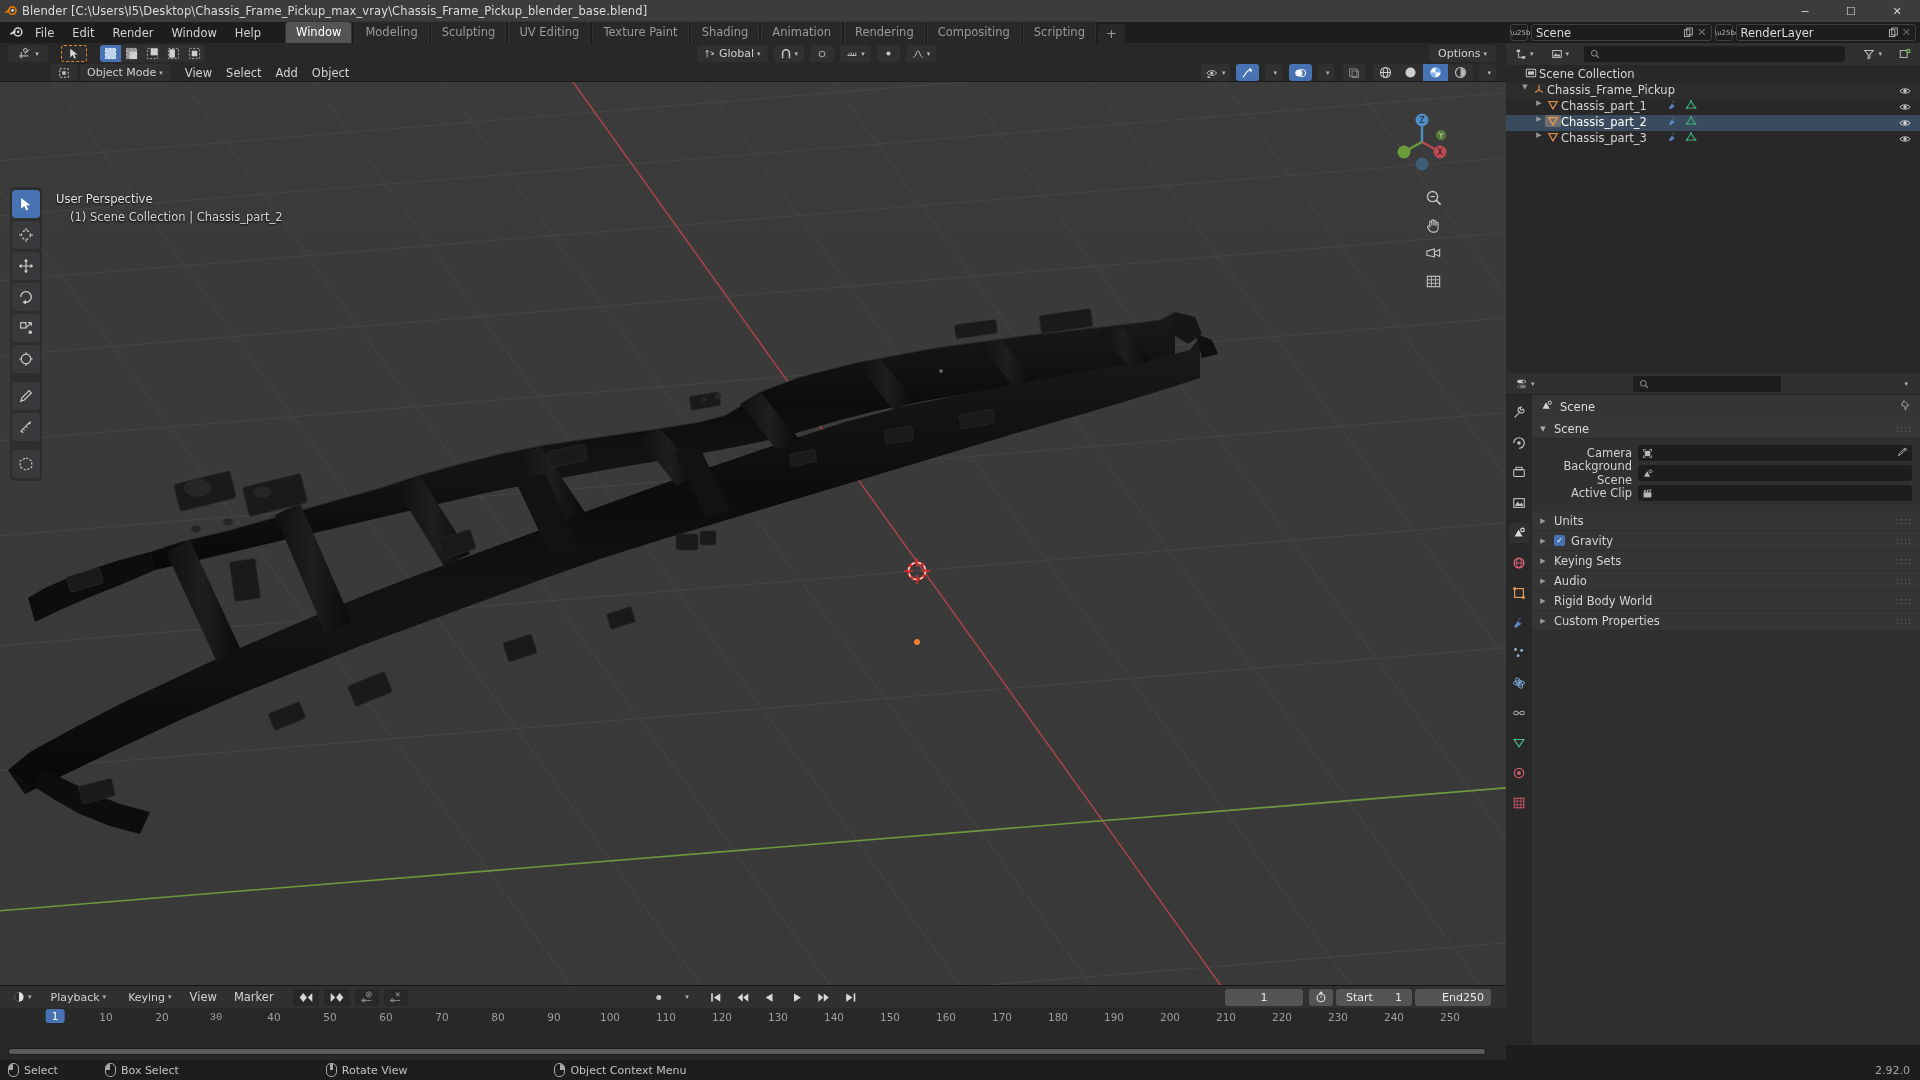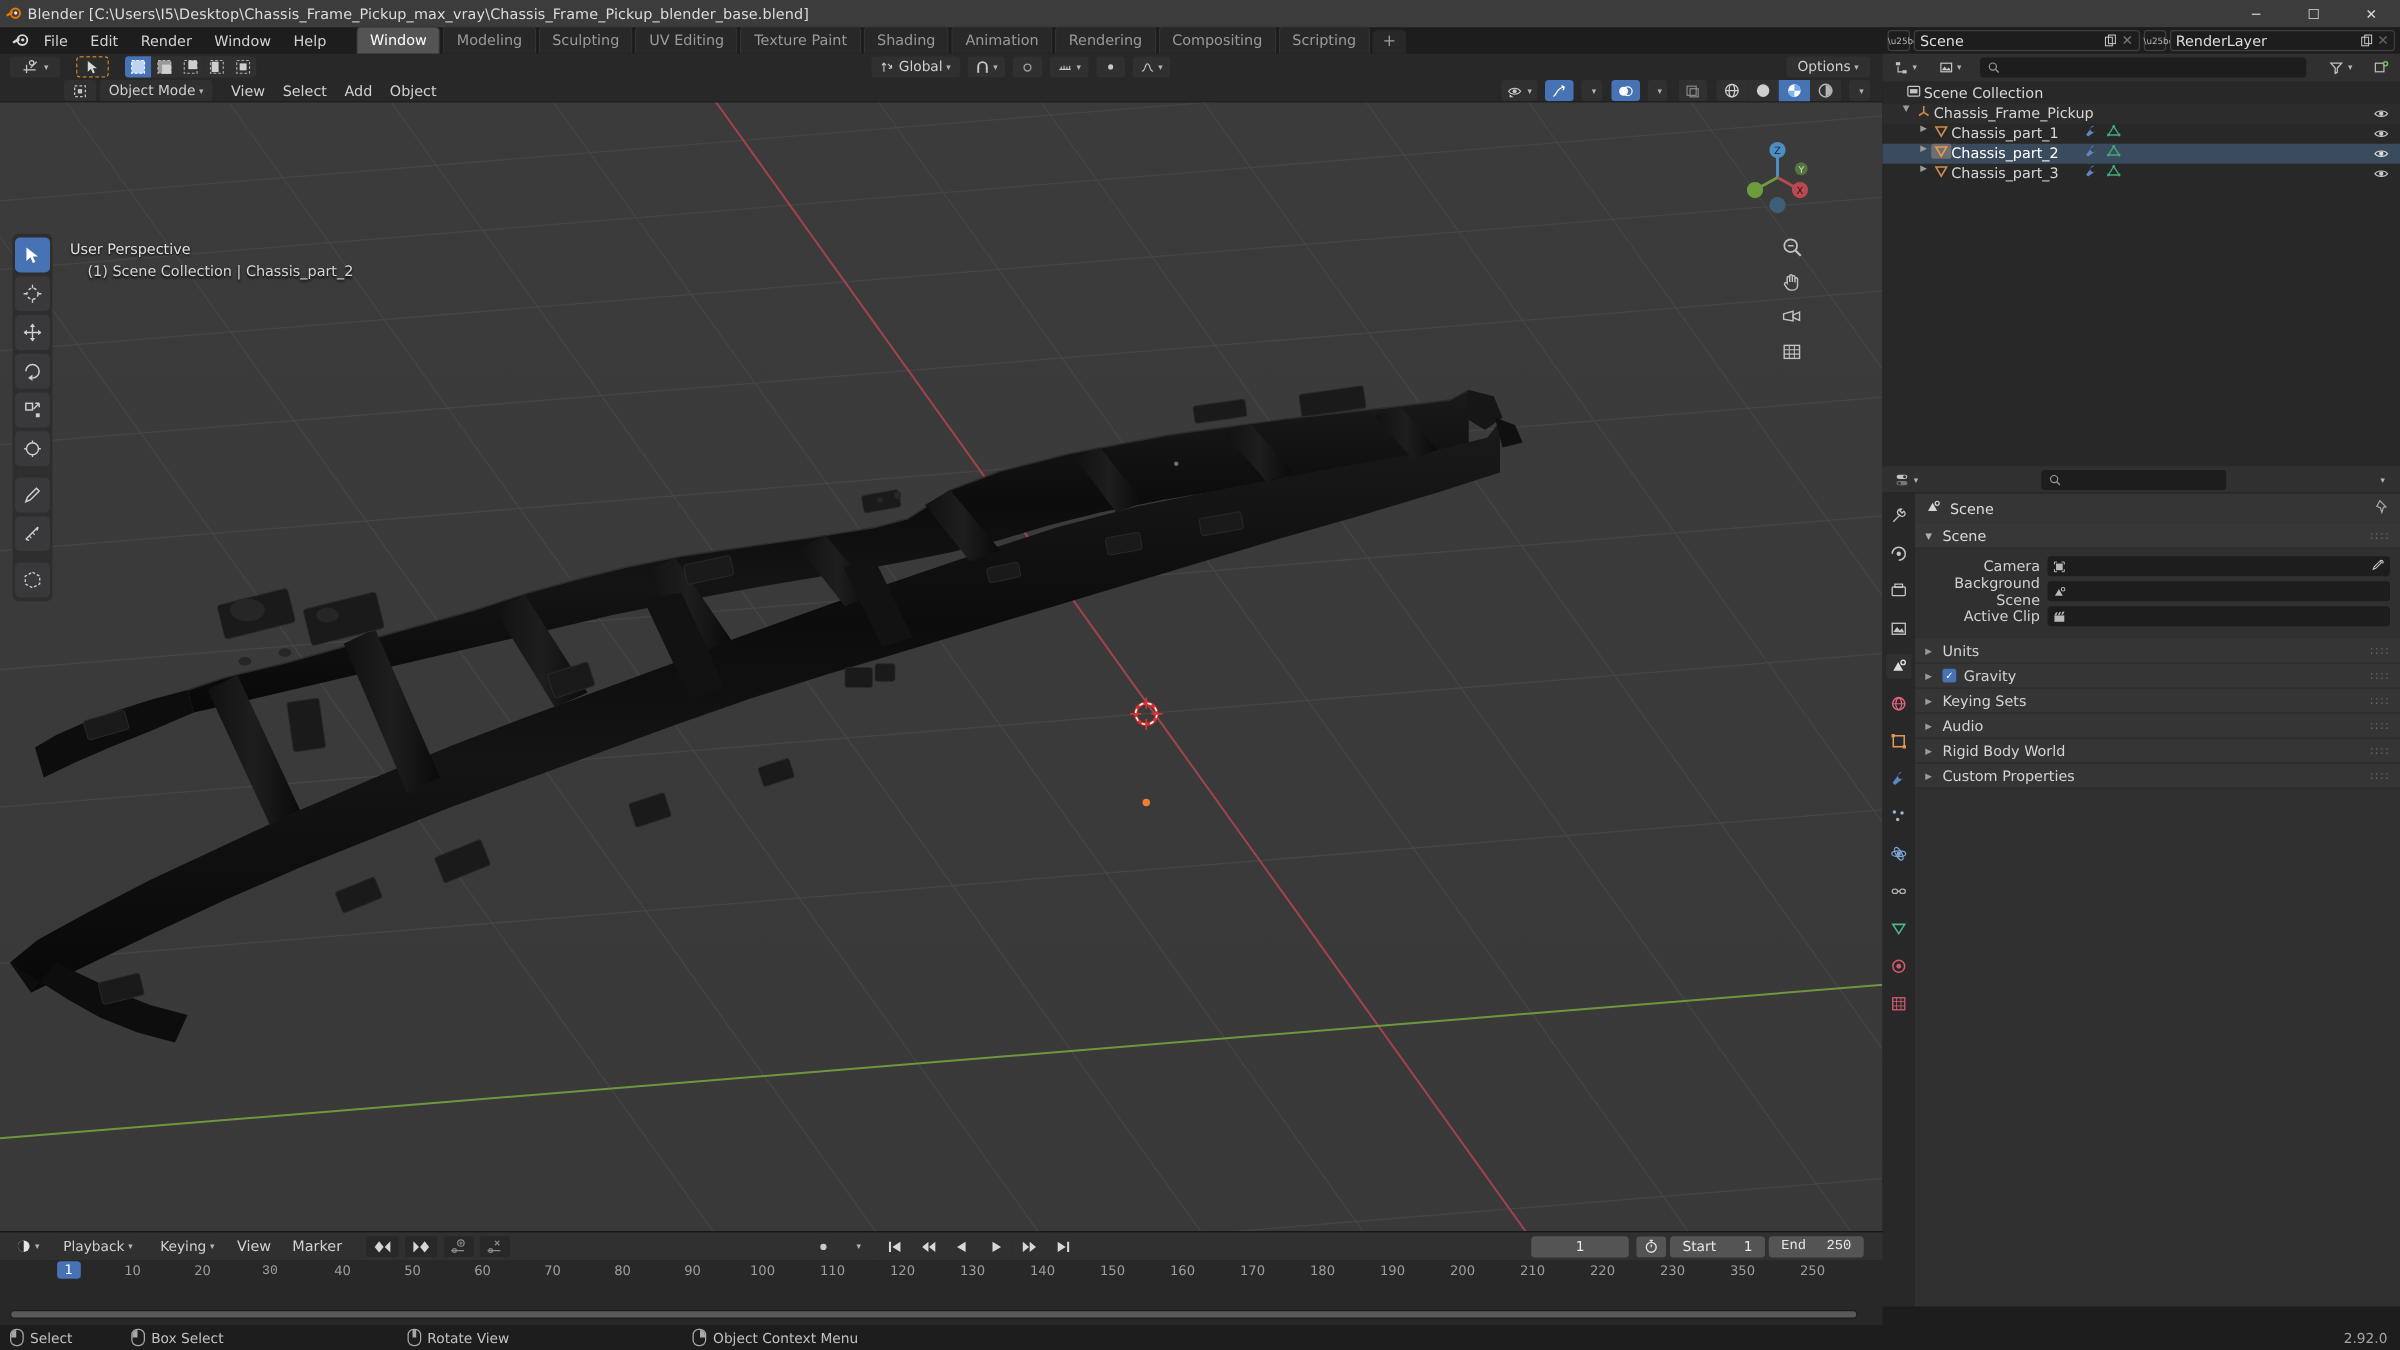--- a/index.html
+++ b/index.html
@@ -1124,21 +1124,21 @@
         <div class="btn" style="padding:0 5px; background:#545454;">
           <svg width="12" height="12" viewBox="0 0 14 14">
               <circle cx="7" cy="8" r="4.6" fill="none" stroke="#e0e0e0" stroke-width="1.3"></circle>
               <path d="M7 8 V5.4 M5.4 1.6 H8.6 M7 1.6 V3.4" stroke="#e0e0e0" stroke-width="1.2" fill="none"></path>
             </svg>
         </div>
         <div class="ff" style="width:76px; justify-content:space-between; padding:0 10px;">
           <span>Start</span>
           <span>1</span>
         </div>
-        <div class="ff" style="width:76px; justify-content:space-between; padding:0 10px; margin-right:10px;font-family:Liberation Mono, monospace;">
+        <div class="ff" style="width:76px; justify-content:space-between; padding:0 27px; margin-right:10px;">
           <span>End</span>
           <span>250</span>
         </div>
       </div>
     </div>
 
     <div class="tl-ruler">
       <div class="playhead-lbl" style="left:55px;">1</div>
       <div class="tick" style="left:106px;">10</div>
       <div class="tick" style="left:162px;">20</div>
@@ -1156,21 +1156,21 @@
       <div class="tick" style="left:834px;">140</div>
       <div class="tick" style="left:890px;">150</div>
       <div class="tick" style="left:946px;">160</div>
       <div class="tick" style="left:1002px;">170</div>
       <div class="tick" style="left:1058px;">180</div>
       <div class="tick" style="left:1114px;">190</div>
       <div class="tick" style="left:1170px;">200</div>
       <div class="tick" style="left:1226px;">210</div>
       <div class="tick" style="left:1282px;">220</div>
       <div class="tick" style="left:1338px;">230</div>
-      <div class="tick" style="left:1394px;">350</div>
+      <div class="tick" style="left:1394px;">240</div>
       <div class="tick" style="left:1450px;">250</div>
     </div>
 
     <div class="tl-scroll">
       <div class="tl-scroll-in"></div>
     </div>
   </div>
 
   <div class="statusbar">
     <div class="sb-item">

